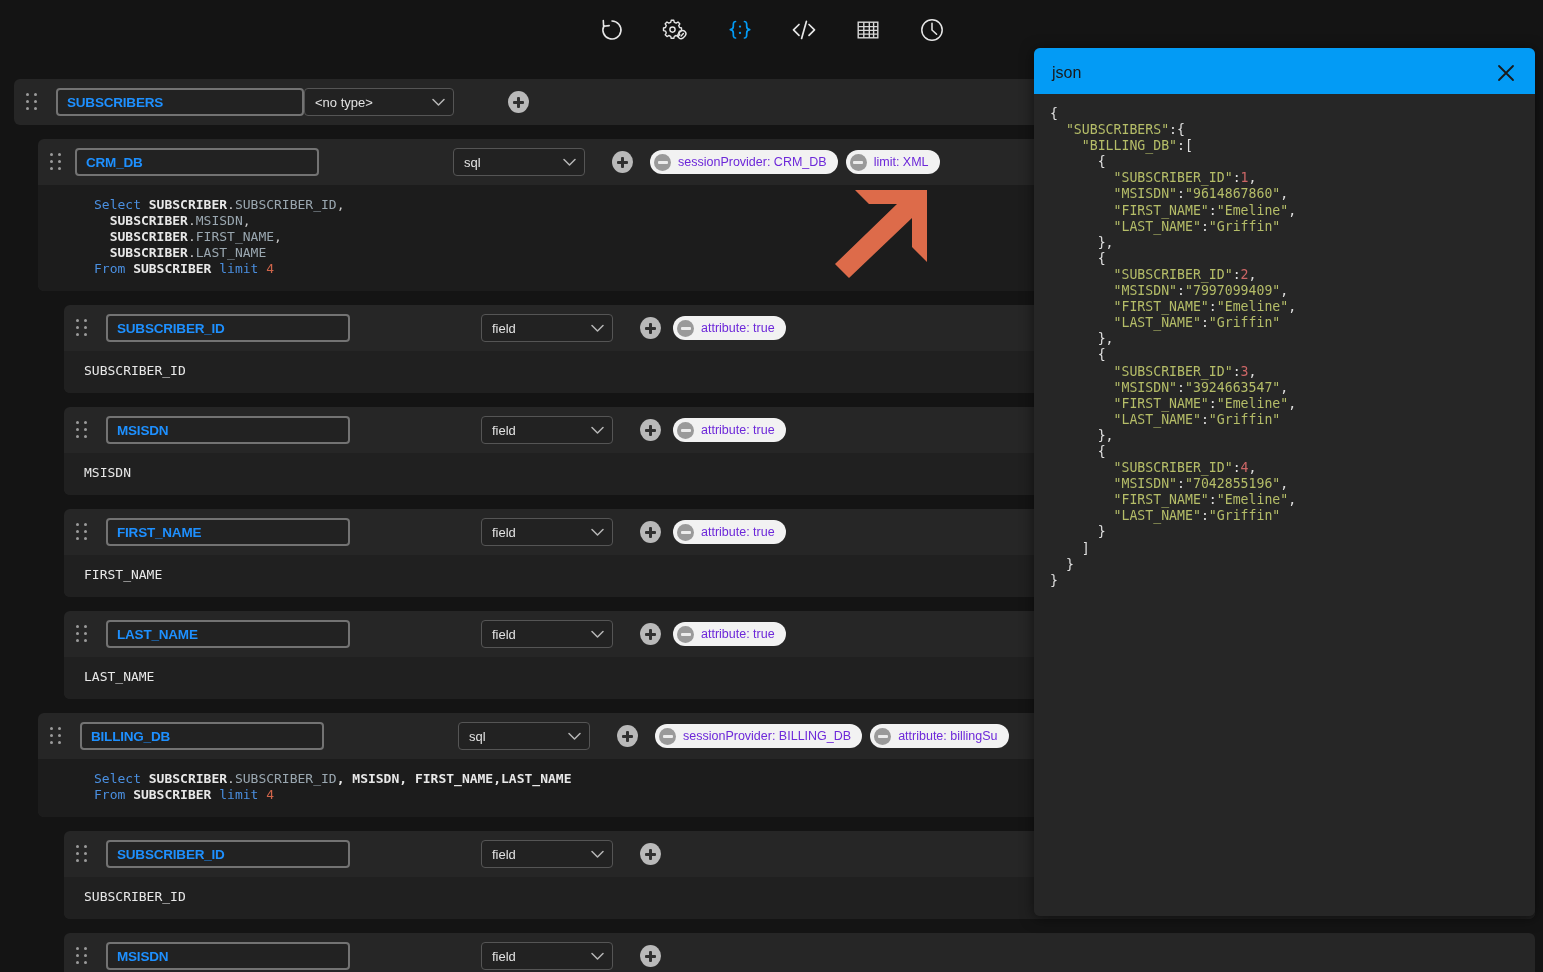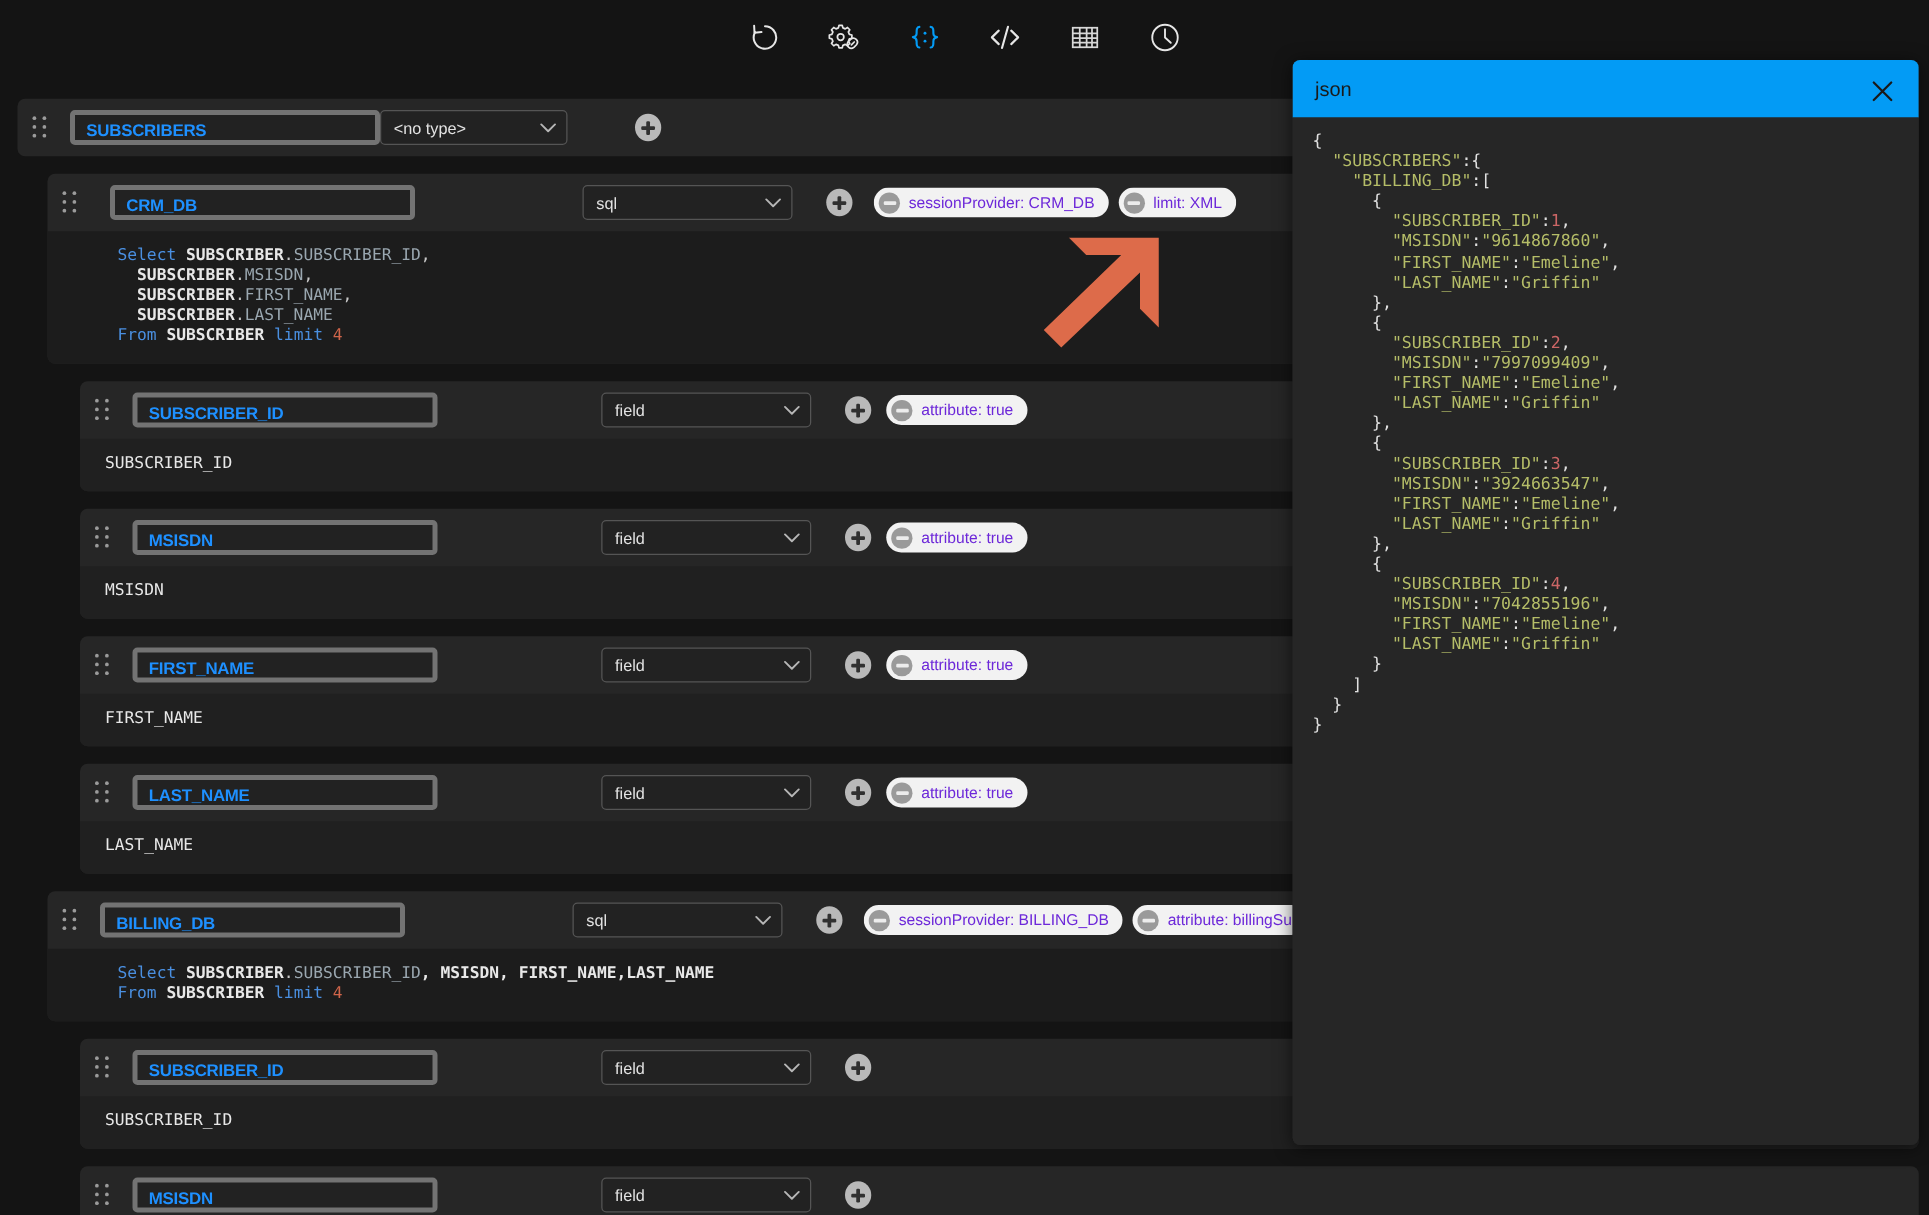--- a/index.html
+++ b/index.html
@@ -55,21 +55,21 @@
     gap: 3px 4px;
     margin-right: 10px;
     cursor: grab;
     flex: none;
   }
   .drag i { width: 3px; height: 3px; background: #9b9b9b; border-radius: 50%; display: block; }
 
   
   .namefield {
     height: 28px;
-    border: 4px solid #737373;
+    border: 2px solid #737373;
     border-radius: 4px;
     background: #222222;
     color: #1e90ff;
     font-weight: bold;
     font-size: 13.5px;
     letter-spacing: -0.2px;
     line-height: 26px;
     padding: 0 9px;
     white-space: nowrap; overflow: hidden;
   }
@@ -83,21 +83,21 @@
     border-radius: 4px;
     background: #222222;
     color: #e2e2e2;
     font-size: 13px;
     display: flex; align-items: center; justify-content: space-between;
     padding: 0 8px 0 10px;
     white-space: nowrap;
   }
   .sel .chev { margin-left: 8px; opacity: .85; flex: none; }
   .sel.w150 { width: 150px; }
-  .sel.w148 { width: 168px; }
+  .sel.w148 { width: 132px; }
 
   
   .plus {
     width: 21px; height: 22px; border-radius: 50%;
     background: #b9b9b9;
     display: flex; align-items: center; justify-content: center;
     flex: none; cursor: pointer;
   }
   .plus::before, .plus::after {
     content: ""; position: absolute; background: #2b2b2b;
@@ -276,21 +276,21 @@
         <div class="band lvl1">
           <div class="rowhdr">
             <div class="drag">
               <i></i>
               <i></i>
               <i></i>
               <i></i>
               <i></i>
               <i></i>
             </div>
-            <div class="namefield w244" style="margin-left: 14px;">CRM_DB</div>
+            <div class="namefield w244" style="margin-left: 1px;">CRM_DB</div>
             <div class="sel w148" style="margin-left: 134px;">
               <span>sql</span>
               <svg class="chev" width="13" height="9" viewBox="0 0 13 9" fill="none">
                 <path d="M1 1.5 L6.5 7 L12 1.5" stroke="#d0d0d0" stroke-width="1.5" stroke-linecap="round" stroke-linejoin="round"></path>
               </svg>
             </div>
             <div class="plus" style="margin-left: 27px;">
               <span></span>
             </div>
             <div style="display: flex; gap: 8px; margin-left: 17px; overflow: hidden;">

